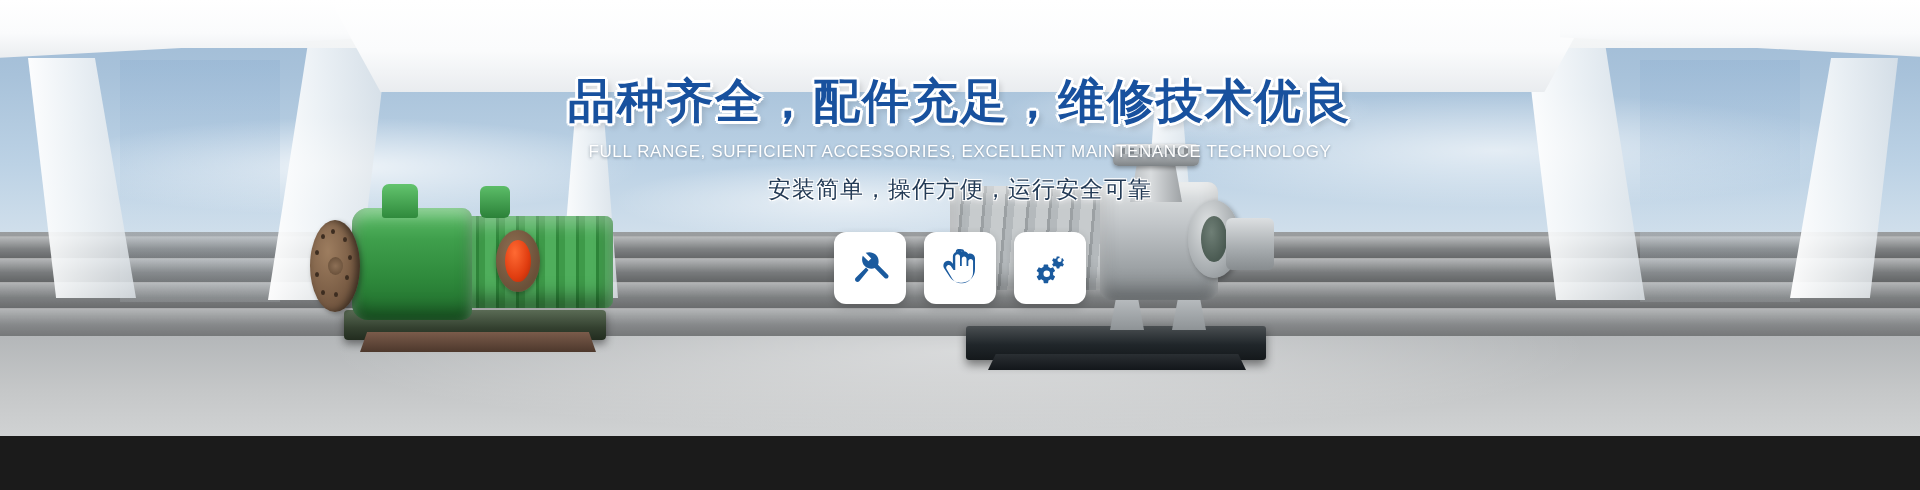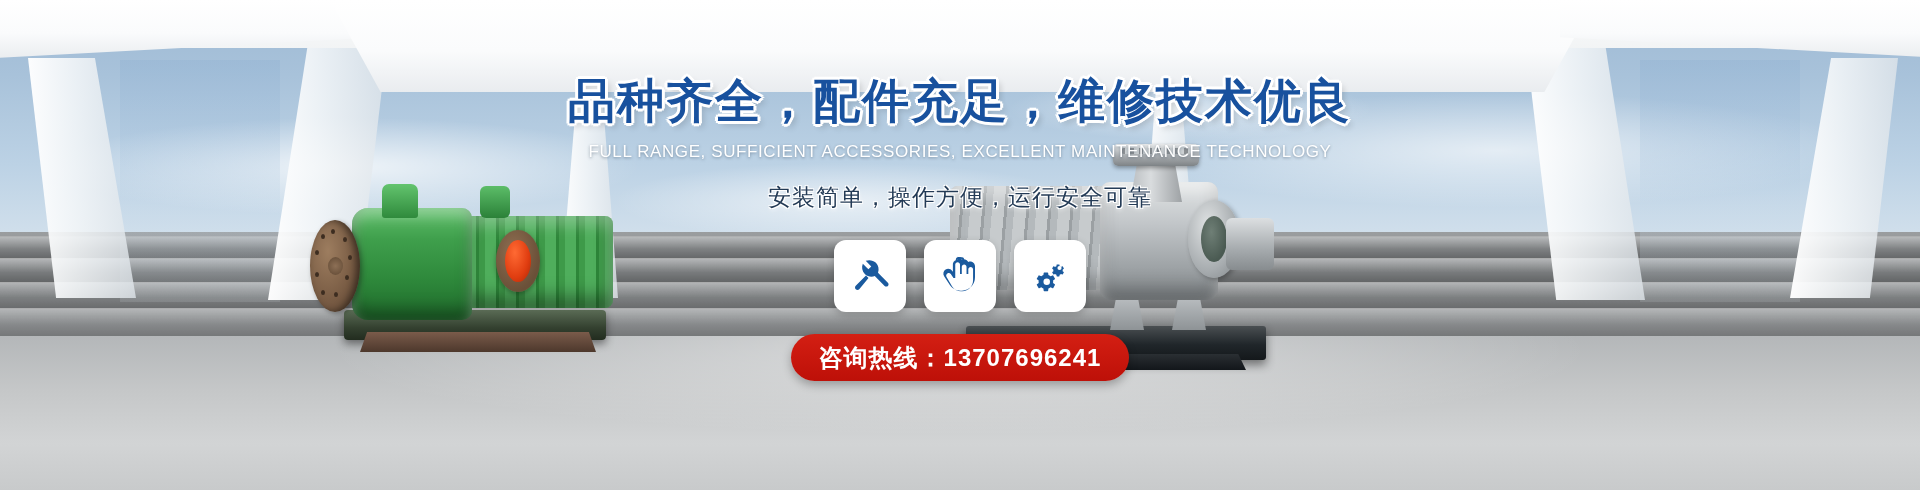--- a/index.html
+++ b/index.html
@@ -1,21 +1,21 @@
 <!DOCTYPE html>
 <html><head>
 <meta charset="utf-8">
 <style>
   * { margin:0; padding:0; box-sizing:border-box; }
   html,body { background:#1b1b1b; }
   body { font-family:"Liberation Sans","DejaVu Sans",sans-serif; }
 
   .banner {
     position:relative;
-    width:1920px; height:490px;
+    width:1920px; height:436px;
     overflow:hidden;
     background:#b9c3cb;
   }
 
   
   .sky {
     position:absolute; left:0; top:0; width:1920px; height:300px;
     background:
       linear-gradient(180deg,#9db9d4 0%, #a8c2da 25%, #bcd2e5 55%, #d2e0ec 80%, #dde7ef 100%);
   }
@@ -220,21 +220,21 @@
       -2px  2px 0 #fff,  2px  2px 0 #fff,
       -3px 0 0 #fff, 3px 0 0 #fff, 0 -3px 0 #fff, 0 3px 0 #fff,
        4px 4px 6px rgba(0,0,0,.18);
   }
   .subtitle-en {
     margin-top:9px;
     font-size:17px; letter-spacing:.6px; color:#ffffff; white-space:nowrap;
     text-shadow:0 1px 3px rgba(60,80,100,.55);
   }
   .subtitle-cn {
-    margin-top:20px;
+    margin-top:12px;
     font-size:23px; color:#243b56; letter-spacing:1px; white-space:nowrap;
     text-shadow:-1px -1px 0 #fff, 1px -1px 0 #fff, -1px 1px 0 #fff, 1px 1px 0 #fff, 0 2px 4px rgba(255,255,255,.8);
   }
 
   
   .icon-row { margin-top:27px; display:flex; gap:18px; }
   .icon-box {
     width:72px; height:72px; border-radius:12px;
     background:#ffffff;
     display:flex; align-items:center; justify-content:center;
@@ -358,16 +358,15 @@
             <path d="M178 296c0-7-1-14-2-21l30-23c4-3 5-8 2-13l-28-49c-3-5-8-6-13-4l-35 14c-11-8-23-15-36-20l-5-37c-1-5-5-9-10-9l-57 0c-5 0-10 4-10 9l-5 37c-13 5-25 12-36 20l-35-14c-5-2-11 0-13 4l-29 49c-3 5-2 10 2 13l30 23c-1 7-2 14-2 21s1 14 2 21l-30 23c-4 3-5 8-2 13l29 49c3 5 8 6 13 4l35-14c11 8 23 15 36 20l5 37c1 5 5 9 10 9l57 0c5 0 10-4 10-9l5-37c13-5 25-12 36-20l35 14c5 2 11 0 13-4l28-49c3-5 2-10-2-13l-30-23c1-7 2-14 2-21z" transform="translate(160 130) scale(0.78)" fill="#1a5a9e"></path>
             <path d="M178 296c0-7-1-14-2-21l30-23c4-3 5-8 2-13l-28-49c-3-5-8-6-13-4l-35 14c-11-8-23-15-36-20l-5-37c-1-5-5-9-10-9l-57 0c-5 0-10 4-10 9l-5 37c-13 5-25 12-36 20l-35-14c-5-2-11 0-13 4l-29 49c-3 5-2 10 2 13l30 23c-1 7-2 14-2 21s1 14 2 21l-30 23c-4 3-5 8-2 13l29 49c3 5 8 6 13 4l35-14c11 8 23 15 36 20l5 37c1 5 5 9 10 9l57 0c5 0 10-4 10-9l5-37c13-5 25-12 36-20l35 14c5 2 11 0 13-4l28-49c3-5 2-10-2-13l-30-23c1-7 2-14 2-21z" transform="translate(338 60) scale(0.50)" fill="#1a5a9e"></path>
             <circle cx="212" cy="360" r="44" fill="#fff"></circle>
             <circle cx="384" cy="175" r="28" fill="#fff"></circle>
           </svg>
         </span>
       </div>
 
     </div>
 
-    <div class="hotline">咨询热线：13707696241</div>
 
   </div>
 </div>
 
 </body></html>

